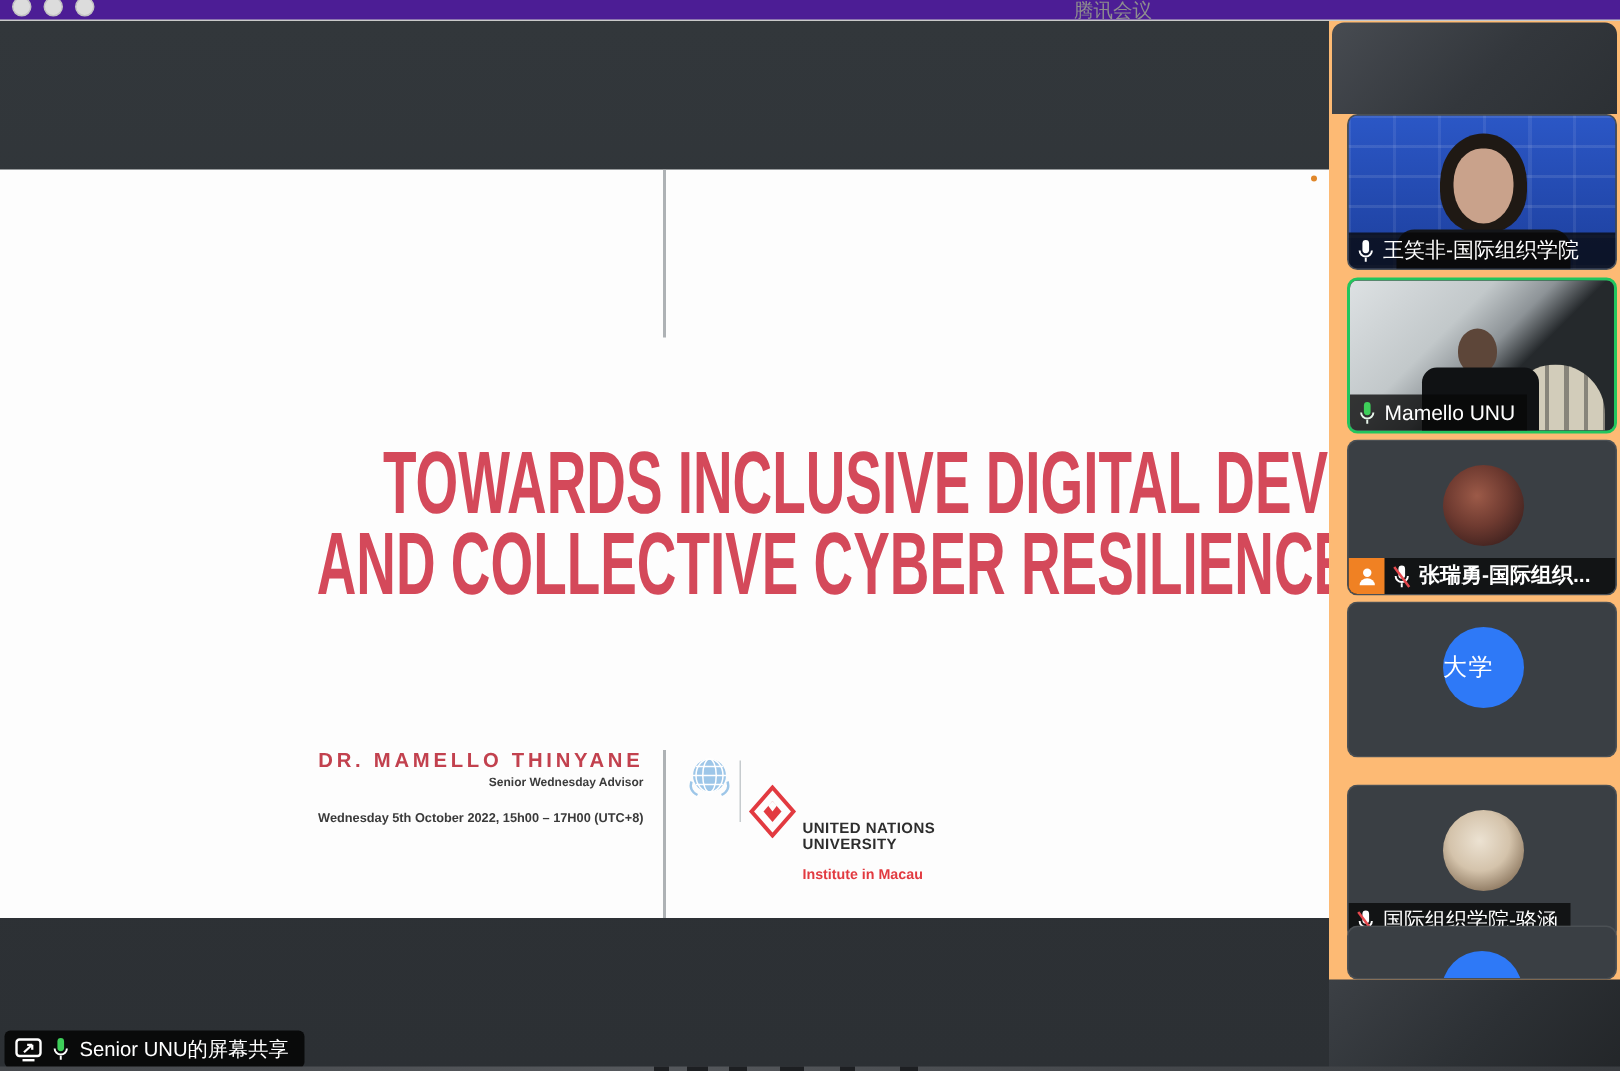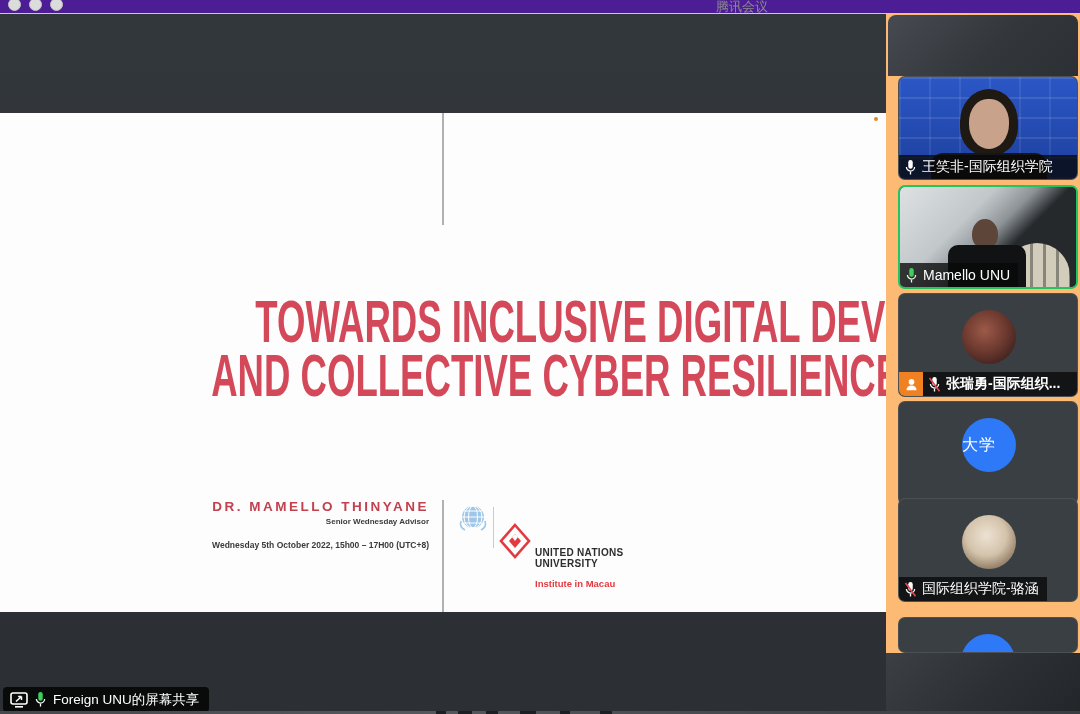--- a/index.html
+++ b/index.html
@@ -51,21 +51,21 @@
 
   
   .sidebar { position:absolute; top:14px; right:0; width:194px; height:700px; background:#fdba74; }
   .sidebar-toppanel { position:absolute; top:1px; left:2px; right:2px; height:61px;
     border-radius:8px 8px 0 0; background:linear-gradient(135deg,#474b51 0%, #33373c 55%, #2c3034 100%); }
 
   .tile { position:absolute; left:12px; width:180px; height:104px; border-radius:7px;
     background:#3a3f44; border:1px solid rgba(255,255,255,0.09); overflow:hidden; }
   .tile.active { border:2px solid #22c55e; }
   .t1 { top:62px; } .t2 { top:171px; } .t3 { top:279px;font-weight:bold; }
-  .t4 { top:387px; } .t5 { top:484px;padding-left:36px; } .t6 { top:603px; height:36px; }
+  .t4 { top:387px; } .t5 { top:509px;padding-left:36px; } .t6 { top:603px; height:36px; }
 
   .nameplate { position:absolute; left:0; bottom:0; height:24px; display:flex;
     align-items:center; gap:5px; padding:0 8px 0 5px;
     background:rgba(8,8,8,0.78); color:#fff; font-size:14px; white-space:nowrap; }
   .nameplate.full { right:0; padding-left:5px; }
   .nameplate.badged { padding-left:0; }
   .plate-name { overflow:hidden; text-overflow:ellipsis; }
   .badge-host { width:24px; height:24px; background:#f08123; display:flex;
     align-items:center; justify-content:center; flex:0 0 24px; }
 
@@ -176,21 +176,21 @@
       <svg width="18" height="16" viewBox="0 0 18 16">
         <rect x="1" y="1" width="16" height="11" rx="2" fill="none" stroke="#fff" stroke-width="1.6"></rect>
         <path d="M6 9.5 L11.5 4.5 M11.5 4.5 h-3.4 M11.5 4.5 v3.4" stroke="#fff" stroke-width="1.5" fill="none"></path>
         <line x1="5" y1="14.8" x2="13" y2="14.8" stroke="#fff" stroke-width="1.6"></line>
       </svg>
       <svg class="micsvg" width="13" height="17" viewBox="0 0 14 18">
         <rect x="4.6" y="1" width="4.8" height="9.4" rx="2.4" fill="#3ecf5a"></rect>
         <path d="M2.6 8.4 a4.4 4.4 0 0 0 8.8 0" fill="none" stroke="#fff" stroke-width="1.4"></path>
         <line x1="7" y1="13.6" x2="7" y2="16.6" stroke="#fff" stroke-width="1.4"></line>
       </svg>
-      <span>Foreign UNU的屏幕共享</span>
+      <span>Senior UNU的屏幕共享</span>
     </div>
   </div>
 
   <div class="sidebar">
     <div class="sidebar-toppanel"></div>
 
     <div class="tile t1">
       <div class="scene-bluewall">
         <div class="pattern"></div>
         <div class="hair"></div>

